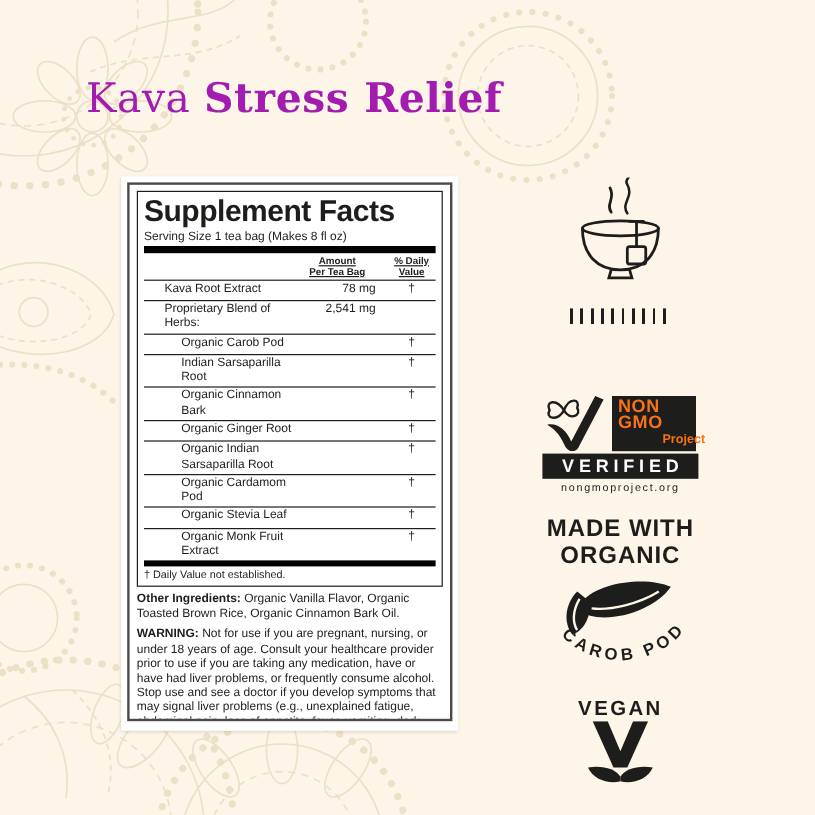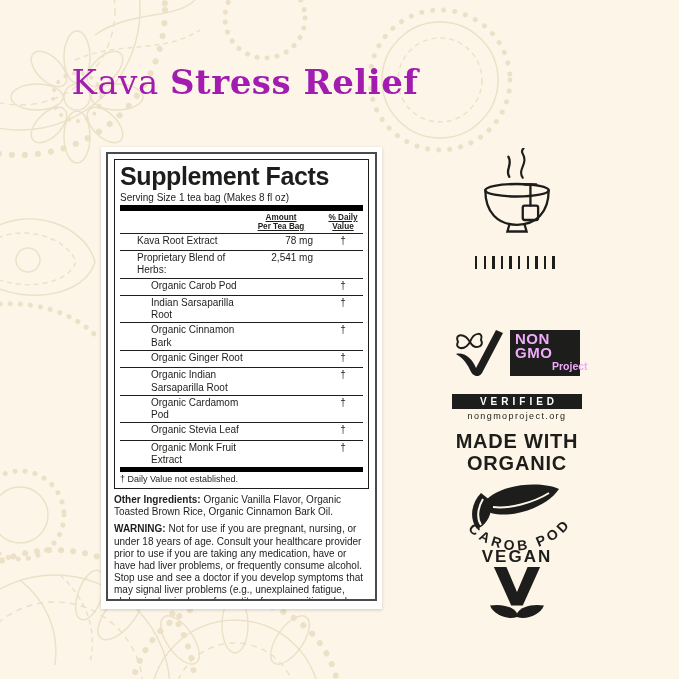--- a/index.html
+++ b/index.html
@@ -76,33 +76,33 @@
   .tick-row{
     width:84px;height:13px;margin:8px auto 10px auto;
     background:repeating-linear-gradient(90deg,#1d1d1b 0 2.4px,transparent 2.4px 8.6px);
   }
   .badge-label{
     font-size:16.5px;font-weight:700;letter-spacing:.8px;line-height:1.12;
   }
   .badge-nongmo{left:452px;top:326px;width:130px;}
   .ng-top{display:flex;align-items:flex-end;}
   .ng-box{
-    background:#1d1d1b;color:#f0abfc;width:70px;height:46px;
+    background:#1d1d1b;color:#f97316;width:70px;height:46px;
     text-align:left;padding:2px 0 1px 5px;box-sizing:border-box;
   }
   .ng-box .ng-big{font-size:15px;font-weight:700;line-height:.95;letter-spacing:.5px;}
   .ng-box .ng-small{font-size:10.5px;font-weight:700;line-height:1;padding-left:37px;}
   .ng-verified{
-    background:#1d1d1b;color:#fff;margin-top:18px;
-    font-size:10px;font-weight:700;letter-spacing:4px;
+    background:#1d1d1b;color:#fff;margin-top:2px;
+    font-size:15px;font-weight:700;letter-spacing:4px;
     padding:2px 0 2px 4px;text-align:center;
   }
   .ng-url{font-size:9px;letter-spacing:1.4px;margin-top:2px;text-align:center;}
   .badge-organic{left:442px;top:430px;width:150px;}
-  .badge-vegan{left:452px;top:547px;width:130px;}
+  .badge-vegan{left:452px;top:581px;width:130px;}
   .vegan-label{font-size:17px;font-weight:700;letter-spacing:2px;}
   svg text{font-family:"Liberation Sans", sans-serif;}
 </style>
 </head>
 <body>
 
 <svg class="bg-pattern" width="679" height="679" viewBox="0 0 679 679" fill="none" stroke="#ece0c6" stroke-width="1.4">
 
   <g>
     <circle cx="20" cy="10" r="120"></circle>

